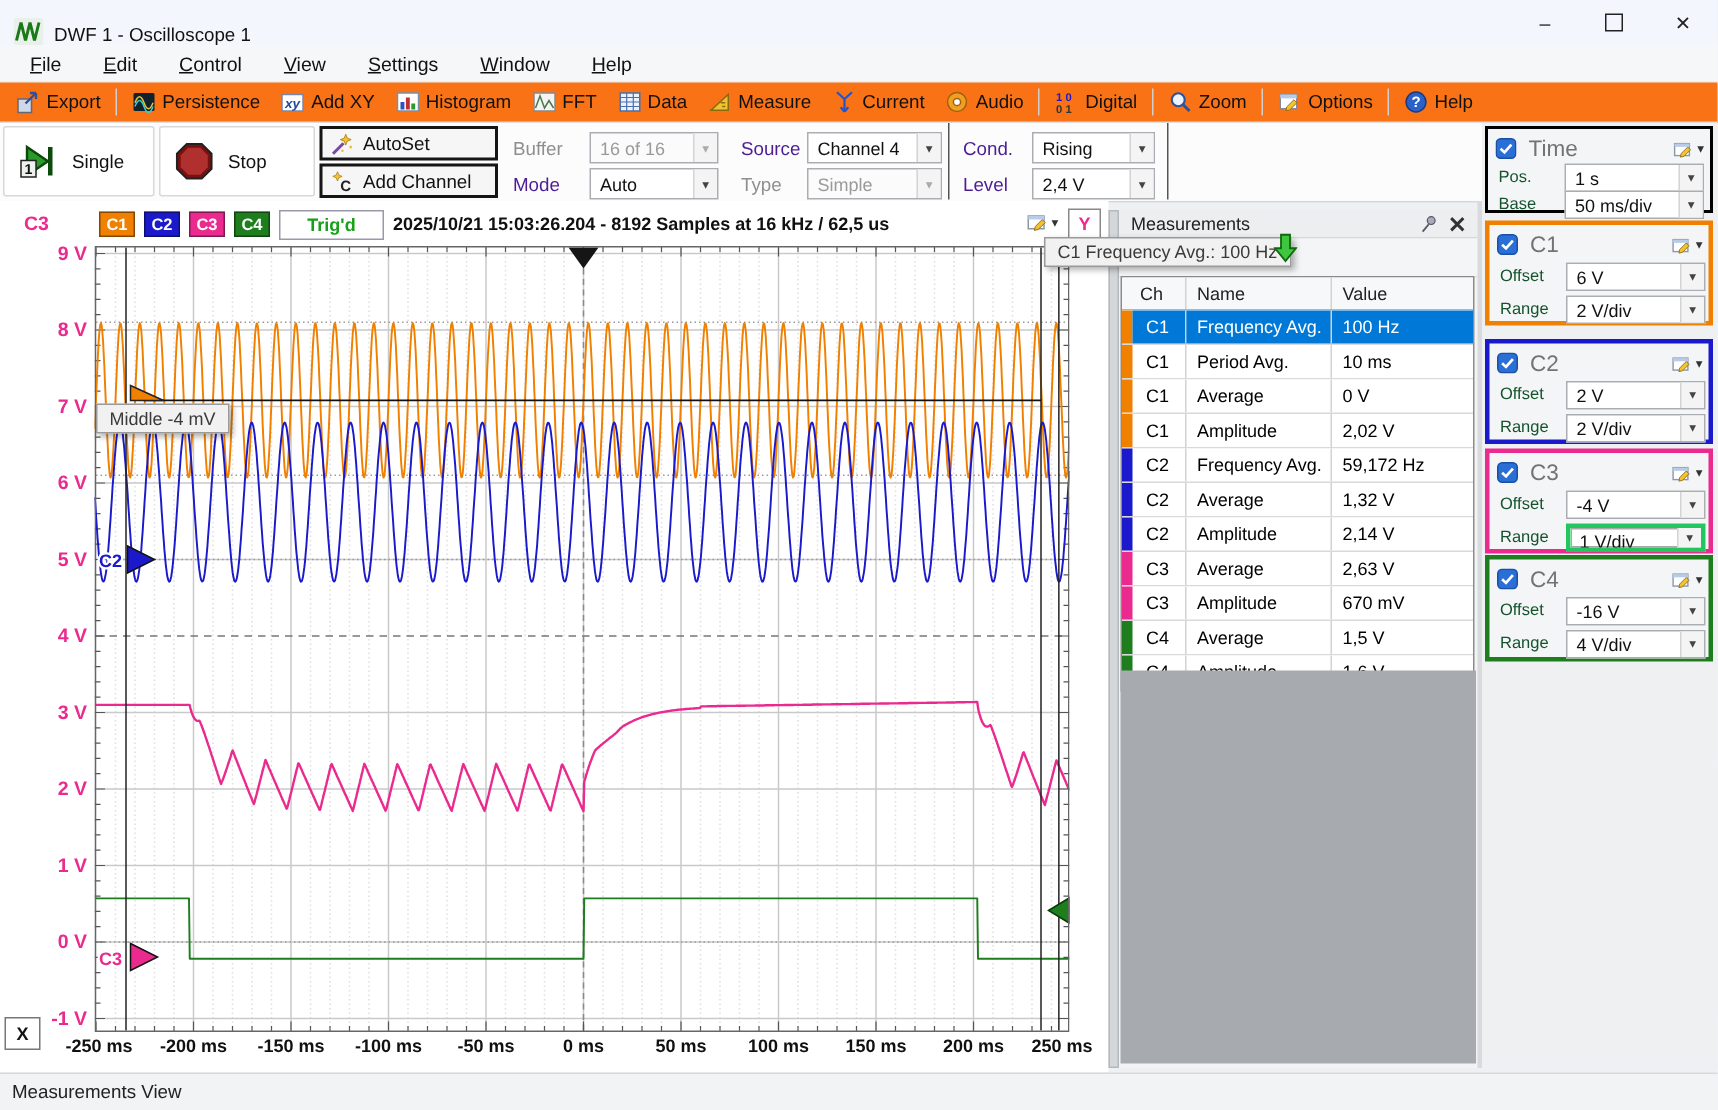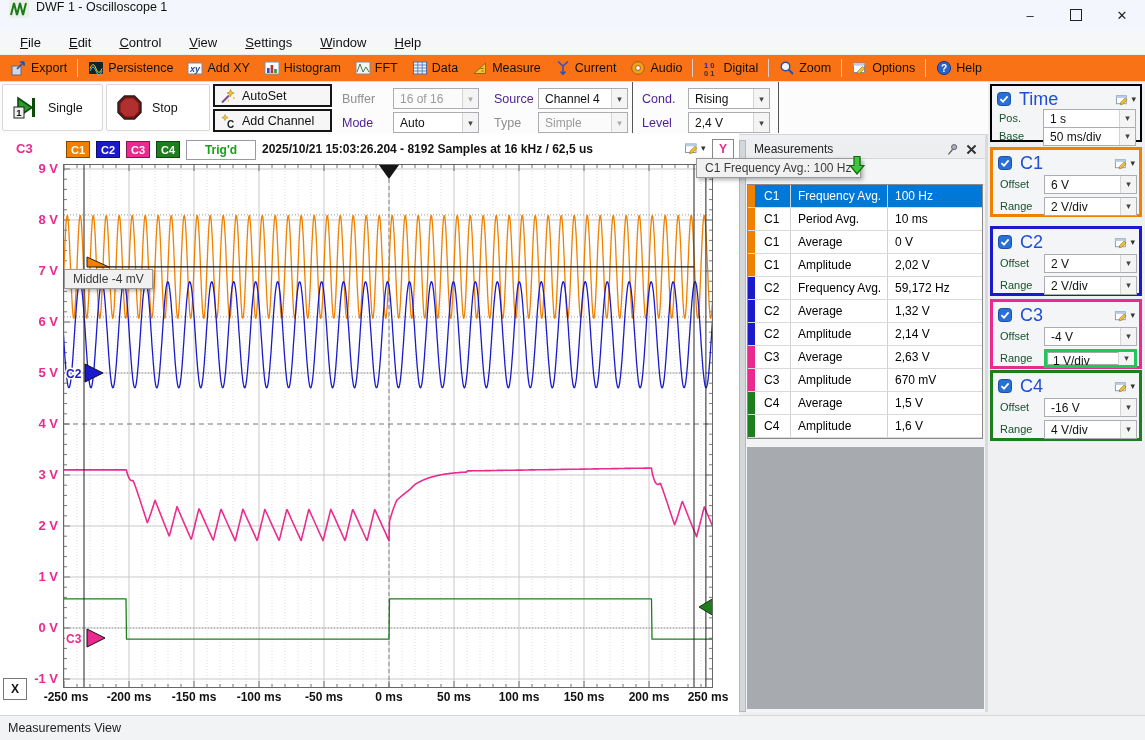--- a/index.html
+++ b/index.html
@@ -2,21 +2,21 @@
 <html><head>
 <meta charset="utf-8">
 <style>
   html,body{margin:0;padding:0}
   body{width:1145px;height:740px;overflow:hidden;font-family:"Liberation Sans",sans-serif;background:#eef0f3;-webkit-font-smoothing:antialiased}
   .app{position:relative;width:1145px;height:740px;background:#eef0f3}
   .ic{display:inline-flex;align-items:center;justify-content:center}
   .ic svg{width:100%;height:100%;display:block}
 
   
-  .titlebar{position:absolute;left:0;top:0;width:1145px;height:30px;background:#f3f6fc;display:flex;align-items:flex-start;border-bottom:1px solid #e3e7ee}
+  .titlebar{position:absolute;left:0;top:0;width:1145px;height:30px;background:#f3f6fc;display:flex;align-items:flex-end;border-bottom:1px solid #e3e7ee}
   .logo{width:20px;height:18px;margin:0 7px 0 9px}
   .title{font-size:12.5px;color:#111}
   .wbtns{margin-left:auto;display:flex;height:30px}
   .wbtn{width:46px;height:30px;display:flex;align-items:center;justify-content:center;font-size:13px;color:#222}
   .maxbox{width:10px;height:10px;border:1.3px solid #222;display:inline-block}
 
   
   .menubar{position:absolute;left:0;top:30px;width:1145px;height:25px;background:#f6f7f9;display:flex;align-items:center;padding-left:6px;box-sizing:border-box;border-bottom:1px solid #ececec}
   .menu-item{padding:4px 14px;font-size:13px;color:#111}
   .menu-item u{text-decoration:underline}
@@ -72,21 +72,21 @@
   .c-name{width:97px;flex:none;display:flex;align-items:center;padding-left:7px;border-right:1px solid #d2d2d2;box-sizing:border-box}
   .c-val{flex:1;display:flex;align-items:center;padding-left:7px}
   .mt-row.selrow .c-ch,.mt-row.selrow .c-name,.mt-row.selrow .c-val{background:#0078d7;color:#fff}
   .mt-row.hdr .c-ch{padding-left:5px}
   .mp-gray{position:absolute;left:1px;top:307px;right:1px;bottom:3px;background:#a7abaf}
 
   
   .rightpanel{position:absolute;left:988px;top:82px;width:157px;height:630px;background:#eef0f2}
   .rp-box{position:absolute;left:2px;width:152px;background:#f4f5f6;box-sizing:border-box}
   .rp-h{display:flex;align-items:center;height:20px;padding:3px 4px 0 5px}
-  .rp-t{margin-left:8px;font-size:18px;color:#1d4ed8;flex:1}
+  .rp-t{margin-left:8px;font-size:15px;color:#737373;flex:1}
   .rp-gear{display:flex;align-items:center}
   .rp-gear .caret{font-size:9px;color:#333;margin-left:1px}
   .cbx{width:14px;height:14px}
   .rp-row{display:flex;align-items:center;height:22px;padding-left:7px}
   .rp-box.tight .rp-row{height:18px}
   .rp-l{width:44px;font-size:11px;color:#14532d}
   .rp-sel{position:static;width:93px;height:19px}
 
   
   .statusbar{position:absolute;left:0;top:715px;width:1145px;height:25px;background:#f1f3f5;border-top:1px solid #d8d8d8;box-sizing:border-box;font-size:12.5px;color:#222;line-height:24px;padding-left:8px}
@@ -674,20 +674,26 @@
             <path d="M3 3 L13 13 M13 3 L3 13" stroke="#333" stroke-width="2.4"></path>
           </svg>
         </span>
       <div class="mp-tools"></div>
       <span class="mp-arrow ic" id="icDown">
           <svg viewBox="0 0 16 21">
             <path d="M5 1.5 h6 v9 h4 l-7 8.5 -7 -8.5 h4 z" fill="#3fc53f" stroke="#0c6a0c" stroke-width="1.2"></path>
           </svg>
         </span>
       <div class="mtable" id="mtable">
+          <div class="mt-row hdr">
+            <span class="c-strip"></span>
+            <span class="c-ch">Ch</span>
+            <span class="c-name">Name</span>
+            <span class="c-val">Value</span>
+          </div>
           <div class="mt-row selrow">
             <span class="c-strip" style="background:#f08000"></span>
             <span class="c-ch">C1</span>
             <span class="c-name">Frequency Avg.</span>
             <span class="c-val">100 Hz</span>
           </div>
           <div class="mt-row">
             <span class="c-strip" style="background:#f08000"></span>
             <span class="c-ch">C1</span>
             <span class="c-name">Period Avg.</span>

